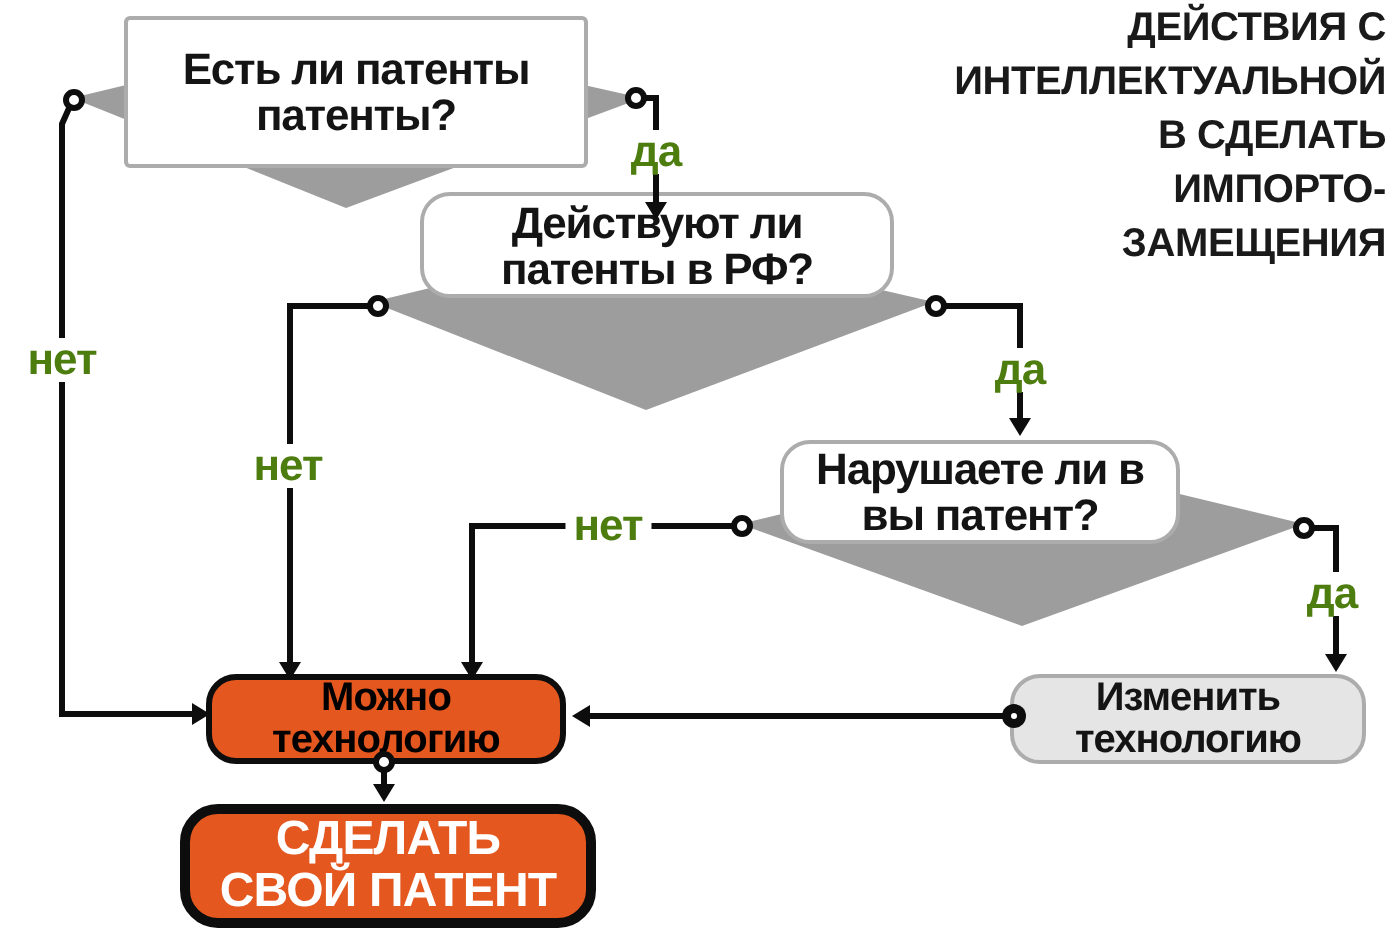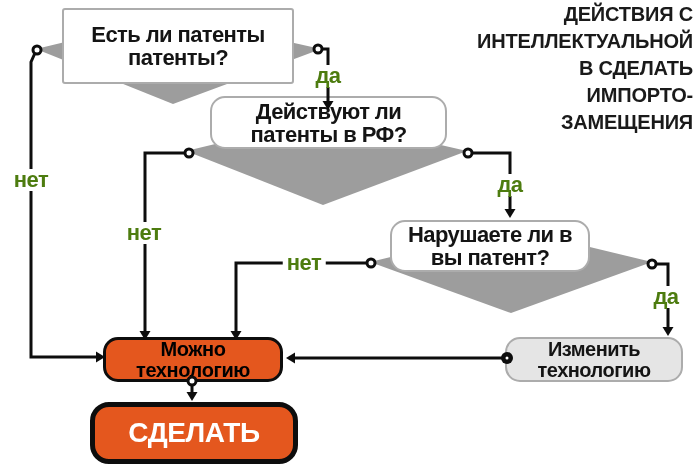--- a/index.html
+++ b/index.html
@@ -19,21 +19,21 @@
   .q{
     background:#ffffff;border:2.5px solid #ACACAC;color:#141414;
     font-weight:bold;font-size:22px;line-height:23px;letter-spacing:-0.6px;
   }
   .act-orange{
     background:#E4571E;border:3px solid #0D0D0D;color:#000000;
     font-weight:bold;font-size:20px;line-height:21px;letter-spacing:-0.4px;
   }
   .act-big{
     background:#E4571E;border:5px solid #0D0D0D;border-radius:19px;color:#ffffff;
-    font-weight:bold;font-size:28px;line-height:26px;letter-spacing:-0.4px;
+    font-weight:bold;font-size:24px;line-height:26px;letter-spacing:-0.4px;
   }
   .act-white{
     background:#e5e5e5;border:2.5px solid #ACACAC;color:#141414;
     font-weight:bold;font-size:20px;line-height:21px;letter-spacing:-0.5px;
   }
   .edge-label{
     position:absolute;z-index:4;transform:translate(-50%,-50%);
     background:#ffffff;padding:0 4px;
     color:#4d7c0f;font-weight:bold;font-size:22px;letter-spacing:-0.5px;
     line-height:22px;white-space:nowrap;
@@ -71,20 +71,21 @@
     <span class="ln">вы патент?</span>
   </div>
 
   <div class="node act-orange" style="left:103px;top:337px;width:180px;height:45px;">
     <span class="ln">Можно</span>
     <span class="ln">технологию</span>
   </div>
 
   <div class="node act-big" style="left:90px;top:402px;width:208px;height:62px;">
     <span class="ln">СДЕЛАТЬ</span>
+    <span class="ln">СВОЙ ПАТЕНТ</span>
   </div>
 
   <div class="node act-white" style="left:505px;top:337px;width:178px;height:45px;">
     <span class="ln">Изменить</span>
     <span class="ln">технологию</span>
   </div>
 
   <svg class="layer layer-connectors" viewBox="0 0 696 471">
     <g stroke="#0D0D0D" stroke-width="3" fill="none">
 

